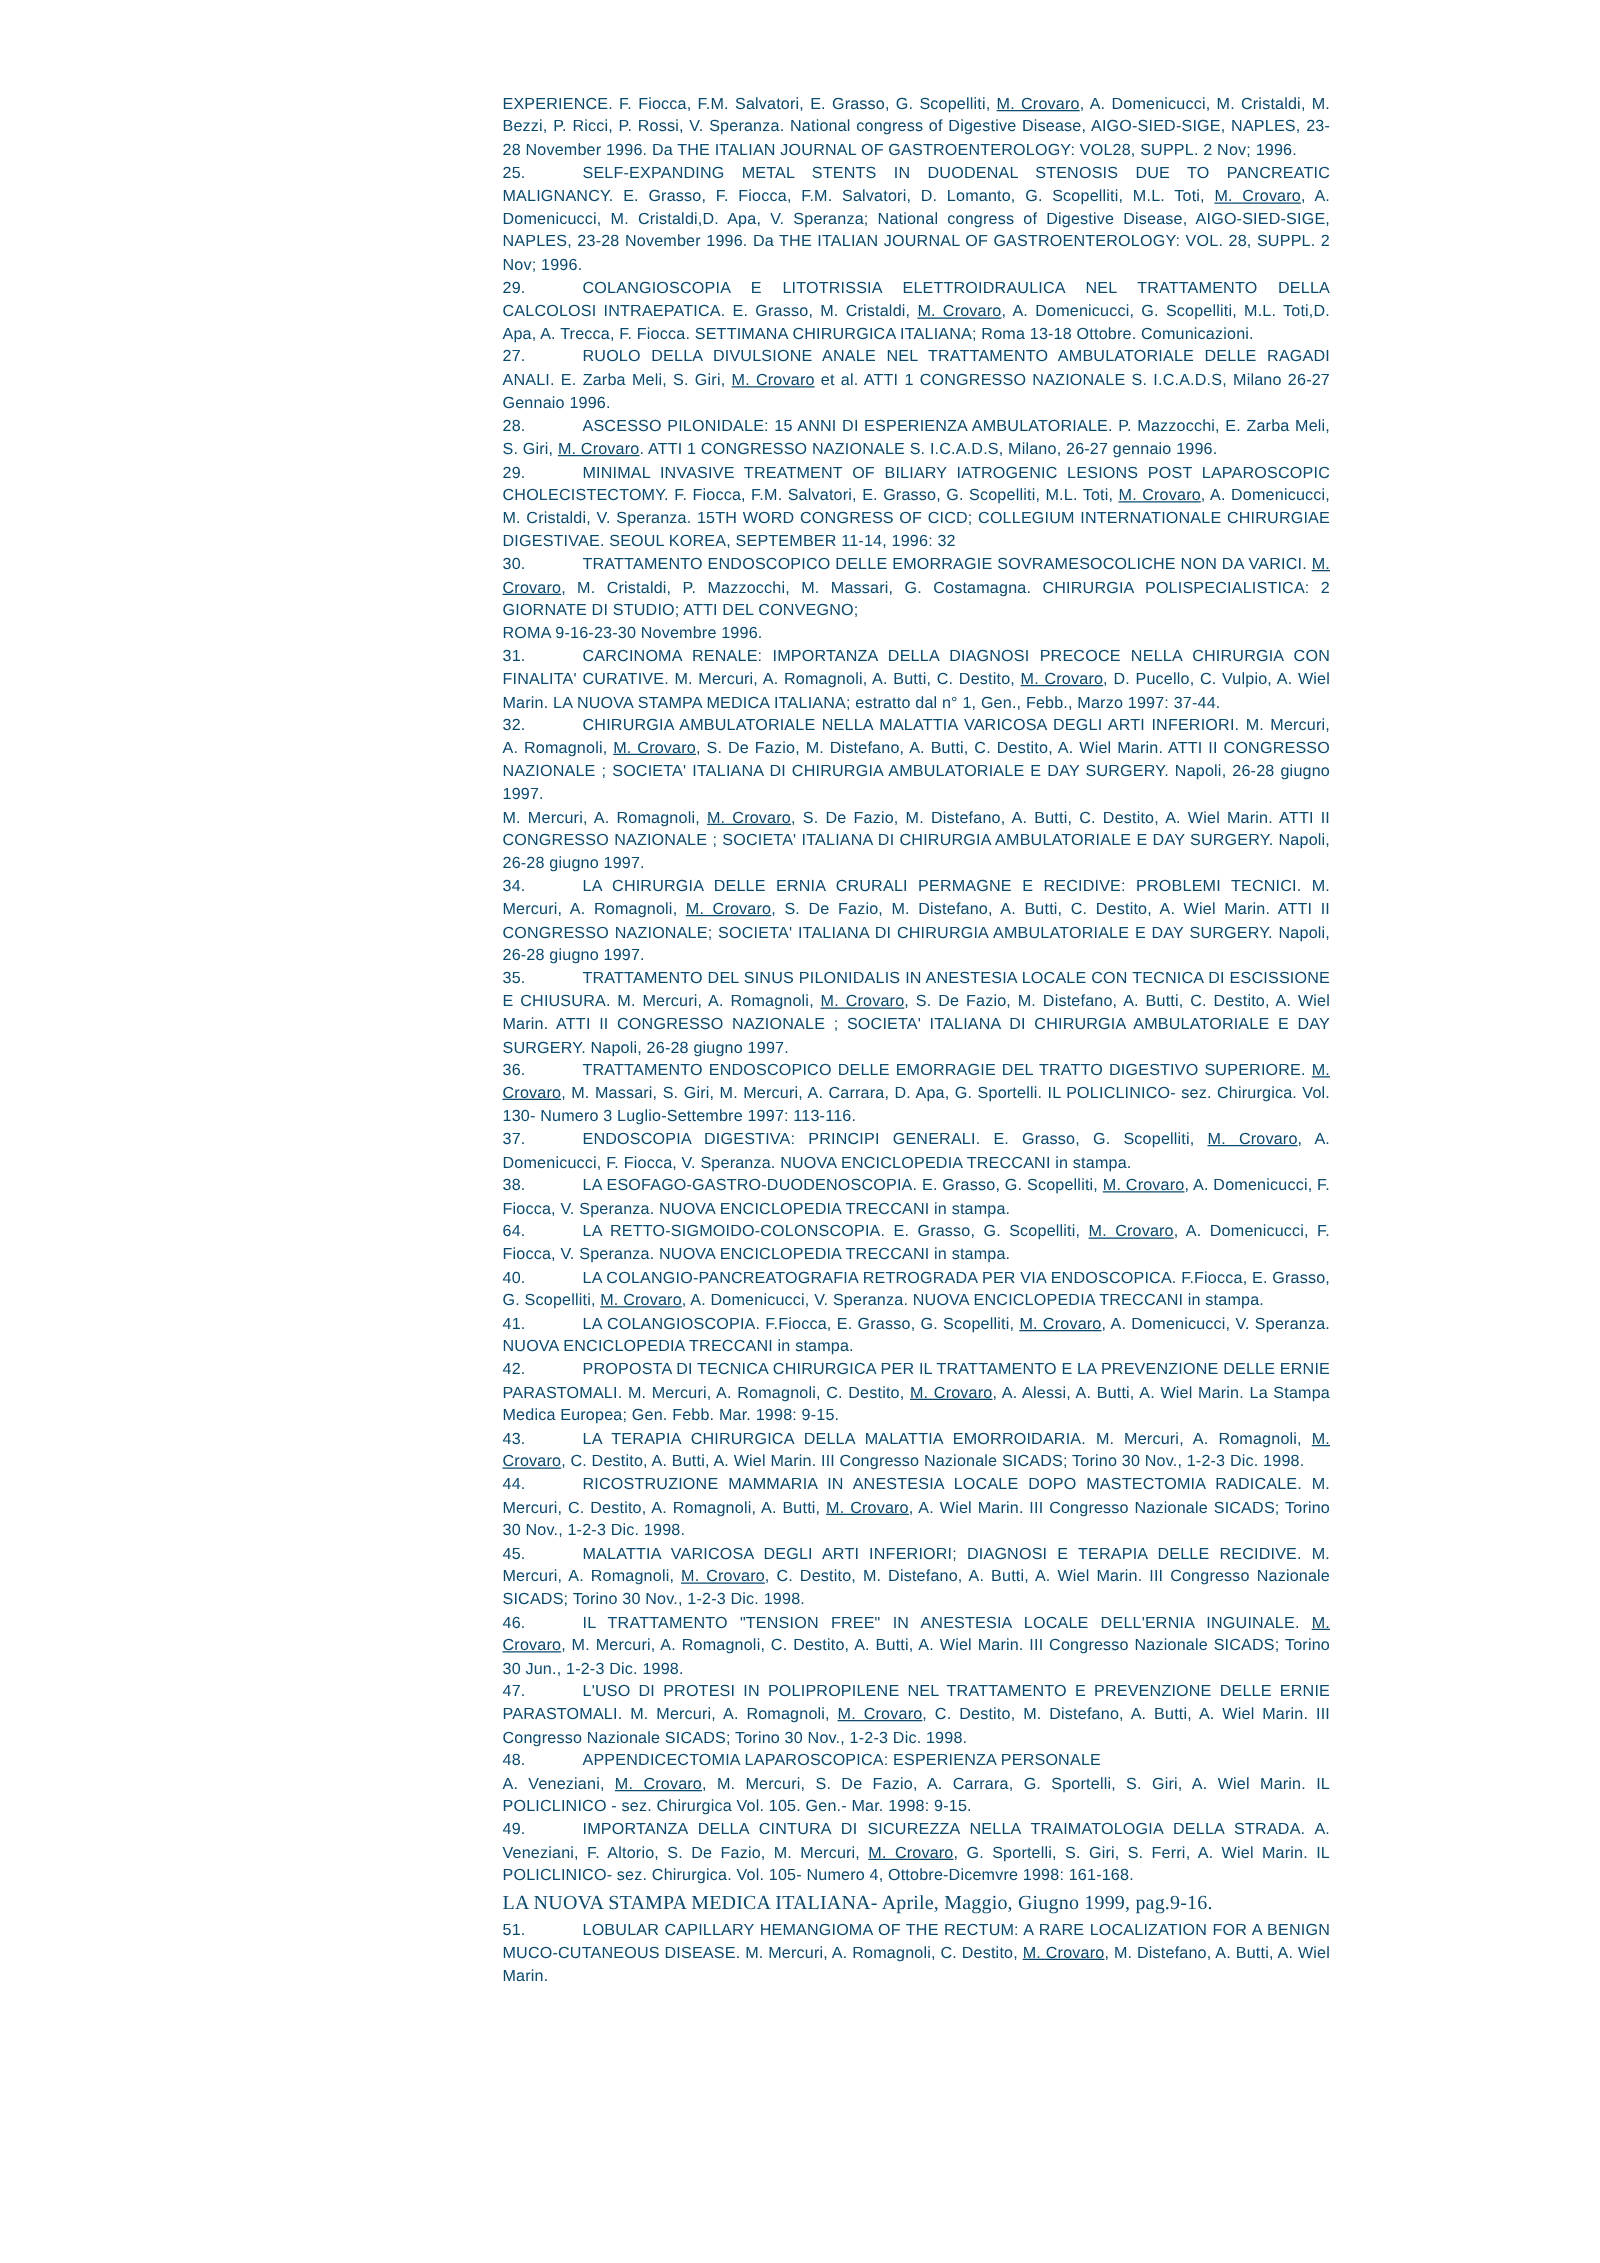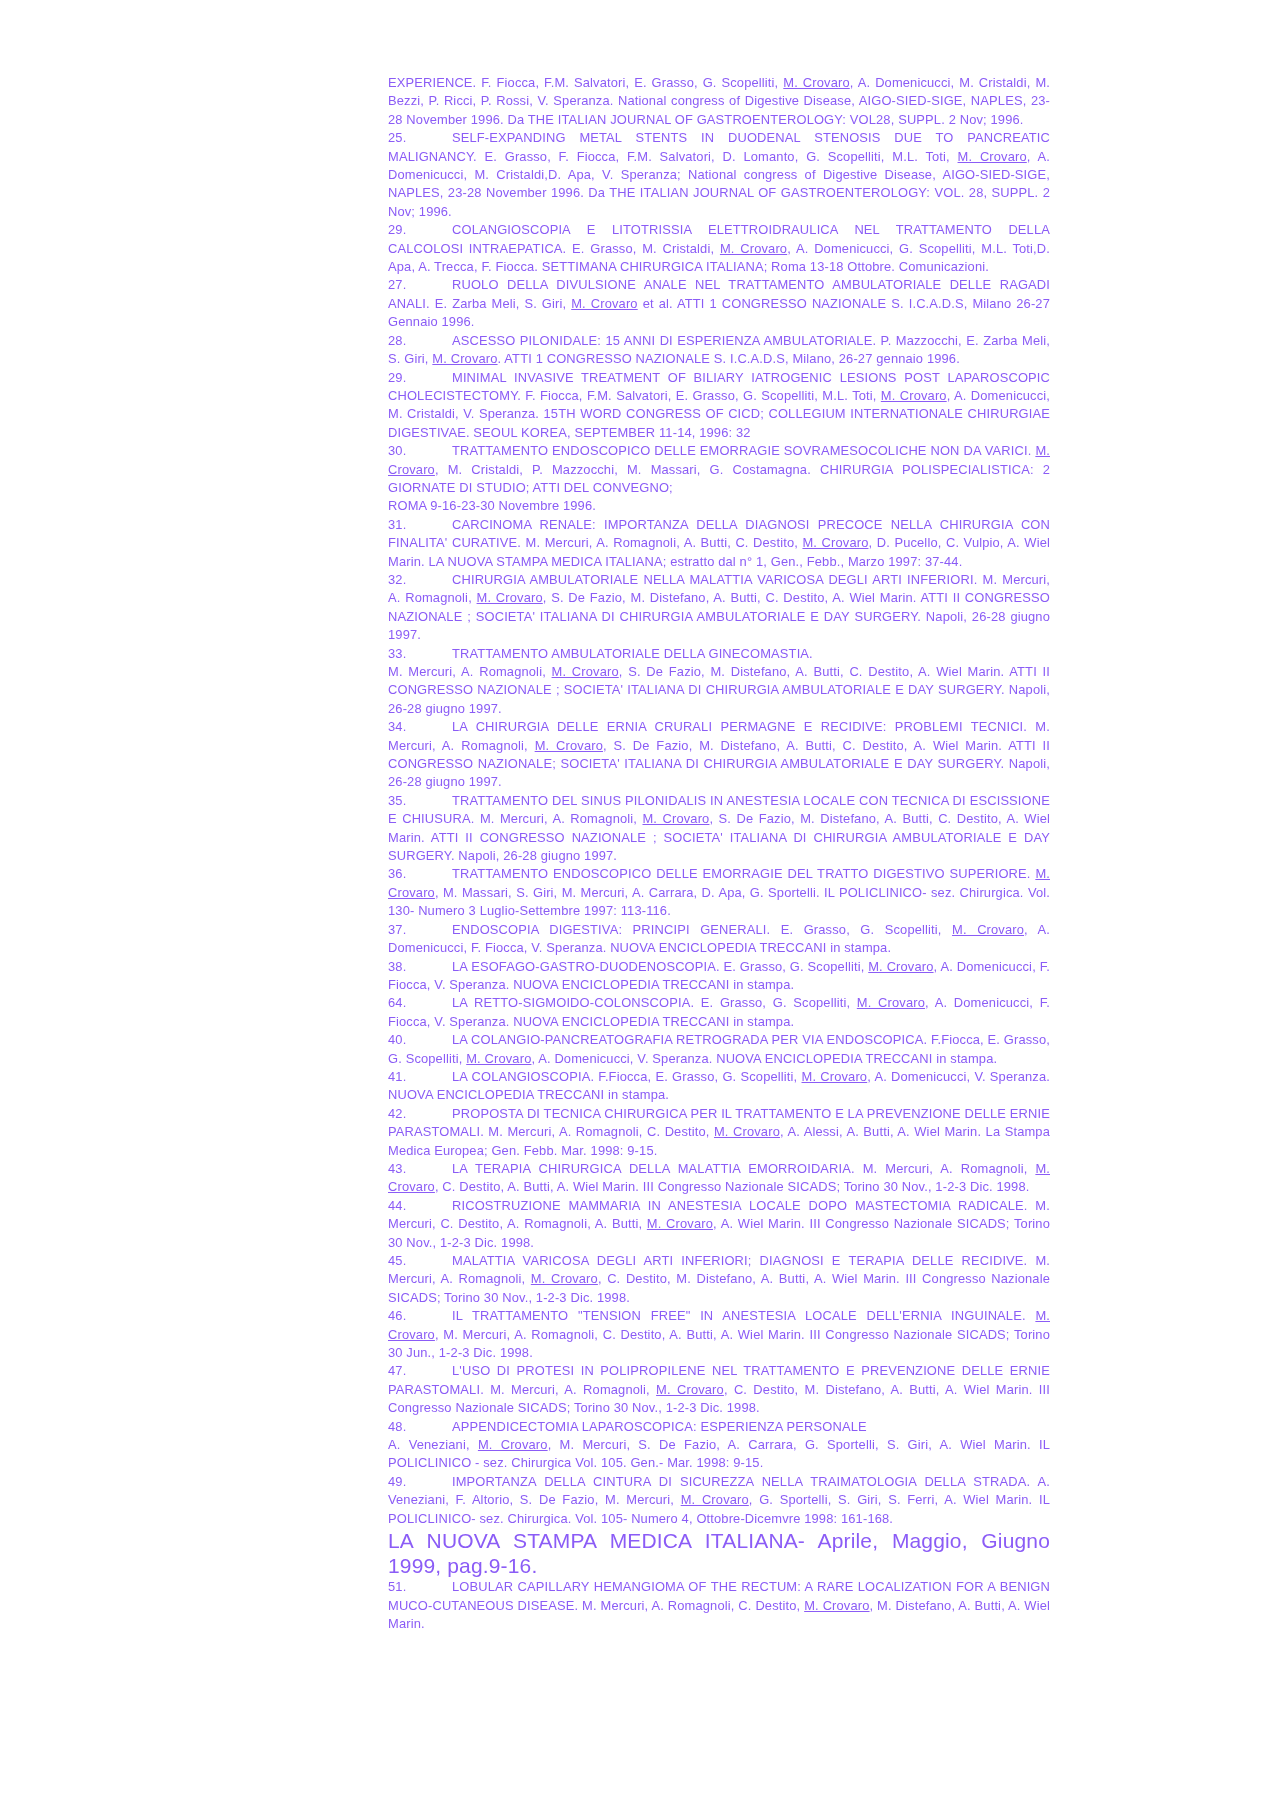--- a/index.html
+++ b/index.html
@@ -10,53 +10,53 @@
   }
   .page {
     position: relative;
     width: 1280px;
     height: 1810px;
     background: #ffffff;
     overflow: hidden;
   }
   .content {
     position: absolute;
-    left: 388px;
+    left: 402px;
     top: 74px;
     width: 662px;
-    color: #8b5cf6;
+    color: #0c4a6e;
     font-size: 12.9px;
     line-height: 18.4px;
     text-align: justify;
     letter-spacing: 0.15px;
   }
   .entry { margin: 0; }
   .num { display: inline-block; width: 64px; }
   .hl { text-decoration: underline; }
   .entry.large {
-    font-size: 21px;
+    font-size: 16px;
     line-height: 25px;
+    font-family: Liberation Serif, serif;
   }
 </style>
 </head>
 <body>
 
 <div class="page">
   <div class="content">
       <p class="entry"><span class="txt">EXPERIENCE. F. Fiocca, F.M. Salvatori, E. Grasso, G. Scopelliti, </span><span class="hl">M. Crovaro</span><span class="txt">, A. Domenicucci, M. Cristaldi, M. Bezzi, P. Ricci, P. Rossi, V. Speranza. National congress of Digestive Disease, AIGO-SIED-SIGE, NAPLES, 23-28 November 1996. Da THE ITALIAN JOURNAL OF GASTROENTEROLOGY: VOL28, SUPPL. 2 Nov; 1996.</span></p>
       <p class="entry"><span class="num">25.</span><span class="txt">SELF-EXPANDING METAL STENTS IN DUODENAL STENOSIS DUE TO PANCREATIC MALIGNANCY. E. Grasso, F. Fiocca, F.M. Salvatori, D. Lomanto, G. Scopelliti, M.L. Toti, </span><span class="hl">M. Crovaro</span><span class="txt">, A. Domenicucci, M. Cristaldi,D. Apa, V. Speranza; National congress of Digestive Disease, AIGO-SIED-SIGE, NAPLES, 23-28 November 1996. Da THE ITALIAN JOURNAL OF GASTROENTEROLOGY: VOL. 28, SUPPL. 2 Nov; 1996.</span></p>
       <p class="entry"><span class="num">29.</span><span class="txt">COLANGIOSCOPIA E LITOTRISSIA ELETTROIDRAULICA NEL TRATTAMENTO DELLA CALCOLOSI INTRAEPATICA. E. Grasso, M. Cristaldi, </span><span class="hl">M. Crovaro</span><span class="txt">, A. Domenicucci, G. Scopelliti, M.L. Toti,D. Apa, A. Trecca, F. Fiocca. SETTIMANA CHIRURGICA ITALIANA; Roma 13-18 Ottobre. Comunicazioni.</span></p>
       <p class="entry"><span class="num">27.</span><span class="txt">RUOLO DELLA DIVULSIONE ANALE NEL TRATTAMENTO AMBULATORIALE DELLE RAGADI ANALI. E. Zarba Meli, S. Giri, </span><span class="hl">M. Crovaro</span><span class="txt"> et al. ATTI 1 CONGRESSO NAZIONALE S. I.C.A.D.S, Milano 26-27 Gennaio 1996.</span></p>
       <p class="entry"><span class="num">28.</span><span class="txt">ASCESSO PILONIDALE: 15 ANNI DI ESPERIENZA AMBULATORIALE. P. Mazzocchi, E. Zarba Meli, S. Giri, </span><span class="hl">M. Crovaro</span><span class="txt">. ATTI 1 CONGRESSO NAZIONALE S. I.C.A.D.S, Milano, 26-27 gennaio 1996.</span></p>
       <p class="entry"><span class="num">29.</span><span class="txt">MINIMAL INVASIVE TREATMENT OF BILIARY IATROGENIC LESIONS POST LAPAROSCOPIC CHOLECISTECTOMY. F. Fiocca, F.M. Salvatori, E. Grasso, G. Scopelliti, M.L. Toti, </span><span class="hl">M. Crovaro</span><span class="txt">, A. Domenicucci, M. Cristaldi, V. Speranza. 15TH WORD CONGRESS OF CICD; COLLEGIUM INTERNATIONALE CHIRURGIAE DIGESTIVAE. SEOUL KOREA, SEPTEMBER 11-14, 1996: 32</span></p>
       <p class="entry"><span class="num">30.</span><span class="txt">TRATTAMENTO ENDOSCOPICO DELLE EMORRAGIE SOVRAMESOCOLICHE NON DA VARICI. </span><span class="hl">M. Crovaro</span><span class="txt">, M. Cristaldi, P. Mazzocchi, M. Massari, G. Costamagna. CHIRURGIA POLISPECIALISTICA: 2 GIORNATE DI STUDIO; ATTI DEL CONVEGNO;</span></p>
       <p class="entry"><span class="txt">ROMA 9-16-23-30 Novembre 1996.</span></p>
       <p class="entry"><span class="num">31.</span><span class="txt">CARCINOMA RENALE: IMPORTANZA DELLA DIAGNOSI PRECOCE NELLA CHIRURGIA CON FINALITA' CURATIVE.  M. Mercuri, A. Romagnoli, A. Butti, C. Destito, </span><span class="hl">M. Crovaro</span><span class="txt">, D. Pucello, C. Vulpio, A. Wiel Marin. LA NUOVA STAMPA MEDICA ITALIANA; estratto dal n° 1, Gen., Febb., Marzo 1997: 37-44.</span></p>
       <p class="entry"><span class="num">32.</span><span class="txt">CHIRURGIA AMBULATORIALE NELLA MALATTIA VARICOSA DEGLI ARTI INFERIORI. M. Mercuri, A. Romagnoli, </span><span class="hl">M. Crovaro</span><span class="txt">, S. De Fazio, M. Distefano, A. Butti, C. Destito, A. Wiel Marin. ATTI II CONGRESSO NAZIONALE ; SOCIETA' ITALIANA DI CHIRURGIA AMBULATORIALE E DAY SURGERY. Napoli, 26-28 giugno 1997.</span></p>
-      <p class="entry"><span class="num">33.</span><span class="txt">TRATTAMENTO AMBULATORIALE DELLA GINECOMASTIA.</span></p>
       <p class="entry"><span class="txt">M. Mercuri, A. Romagnoli, </span><span class="hl">M. Crovaro</span><span class="txt">, S. De Fazio, M. Distefano, A. Butti, C. Destito, A. Wiel Marin. ATTI II CONGRESSO NAZIONALE ; SOCIETA' ITALIANA DI CHIRURGIA AMBULATORIALE E DAY SURGERY. Napoli, 26-28 giugno 1997.</span></p>
       <p class="entry"><span class="num">34.</span><span class="txt">LA CHIRURGIA DELLE ERNIA CRURALI PERMAGNE E RECIDIVE: PROBLEMI TECNICI. M. Mercuri, A. Romagnoli, </span><span class="hl">M. Crovaro</span><span class="txt">, S. De Fazio, M. Distefano, A. Butti, C. Destito, A. Wiel Marin. ATTI II CONGRESSO NAZIONALE; SOCIETA' ITALIANA DI CHIRURGIA AMBULATORIALE E DAY SURGERY. Napoli, 26-28 giugno 1997.</span></p>
       <p class="entry"><span class="num">35.</span><span class="txt">TRATTAMENTO DEL SINUS PILONIDALIS IN ANESTESIA LOCALE CON TECNICA DI ESCISSIONE E CHIUSURA. M. Mercuri, A. Romagnoli, </span><span class="hl">M. Crovaro</span><span class="txt">, S. De Fazio, M. Distefano, A. Butti, C. Destito, A. Wiel Marin. ATTI II CONGRESSO NAZIONALE ; SOCIETA' ITALIANA DI CHIRURGIA AMBULATORIALE E DAY SURGERY. Napoli, 26-28 giugno 1997.</span></p>
       <p class="entry"><span class="num">36.</span><span class="txt">TRATTAMENTO ENDOSCOPICO DELLE EMORRAGIE DEL TRATTO DIGESTIVO SUPERIORE. </span><span class="hl">M. Crovaro</span><span class="txt">, M. Massari, S. Giri, M. Mercuri, A. Carrara, D. Apa, G. Sportelli. IL POLICLINICO- sez. Chirurgica. Vol. 130- Numero 3 Luglio-Settembre 1997: 113-116.</span></p>
       <p class="entry"><span class="num">37.</span><span class="txt">ENDOSCOPIA DIGESTIVA: PRINCIPI GENERALI. E. Grasso, G. Scopelliti, </span><span class="hl">M. Crovaro</span><span class="txt">, A. Domenicucci, F. Fiocca, V. Speranza. NUOVA ENCICLOPEDIA TRECCANI in stampa.</span></p>
       <p class="entry"><span class="num">38.</span><span class="txt">LA ESOFAGO-GASTRO-DUODENOSCOPIA. E. Grasso, G. Scopelliti, </span><span class="hl">M. Crovaro</span><span class="txt">, A. Domenicucci, F. Fiocca, V. Speranza. NUOVA ENCICLOPEDIA TRECCANI in stampa.</span></p>
       <p class="entry"><span class="num">64.</span><span class="txt">LA RETTO-SIGMOIDO-COLONSCOPIA. E. Grasso, G. Scopelliti, </span><span class="hl">M. Crovaro</span><span class="txt">, A. Domenicucci, F. Fiocca, V. Speranza. NUOVA ENCICLOPEDIA TRECCANI in stampa.</span></p>
       <p class="entry"><span class="num">40.</span><span class="txt">LA COLANGIO-PANCREATOGRAFIA RETROGRADA PER VIA ENDOSCOPICA. F.Fiocca, E. Grasso, G. Scopelliti, </span><span class="hl">M. Crovaro</span><span class="txt">, A. Domenicucci, V. Speranza. NUOVA ENCICLOPEDIA TRECCANI in stampa.</span></p>
       <p class="entry"><span class="num">41.</span><span class="txt">LA COLANGIOSCOPIA. F.Fiocca, E. Grasso, G. Scopelliti, </span><span class="hl">M. Crovaro</span><span class="txt">, A. Domenicucci, V. Speranza. NUOVA ENCICLOPEDIA TRECCANI in stampa.</span></p>
       <p class="entry"><span class="num">42.</span><span class="txt">PROPOSTA DI TECNICA CHIRURGICA PER IL TRATTAMENTO E LA PREVENZIONE DELLE ERNIE PARASTOMALI. M. Mercuri, A. Romagnoli, C. Destito, </span><span class="hl">M. Crovaro</span><span class="txt">, A. Alessi, A. Butti, A. Wiel Marin. La Stampa Medica Europea; Gen. Febb. Mar. 1998: 9-15.</span></p>

